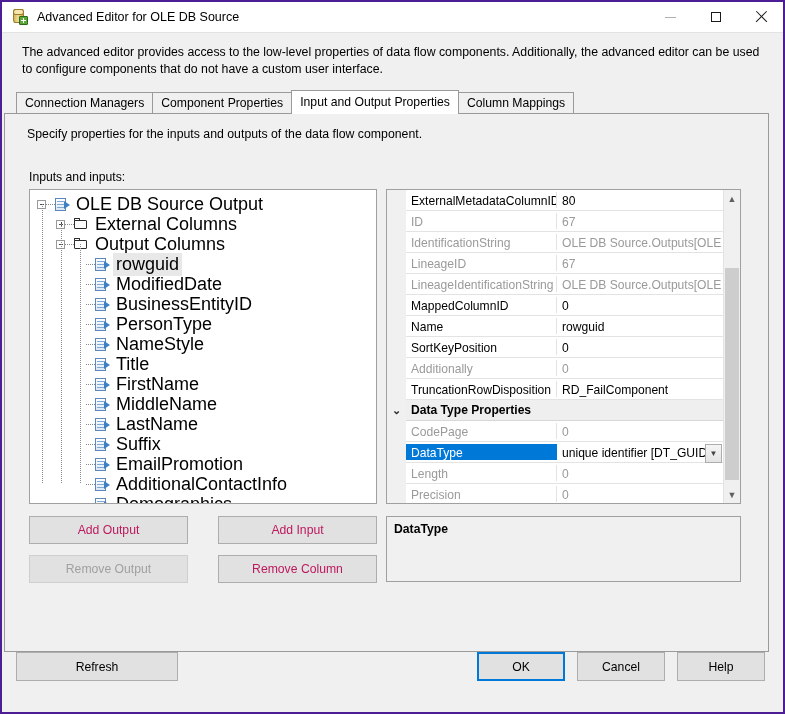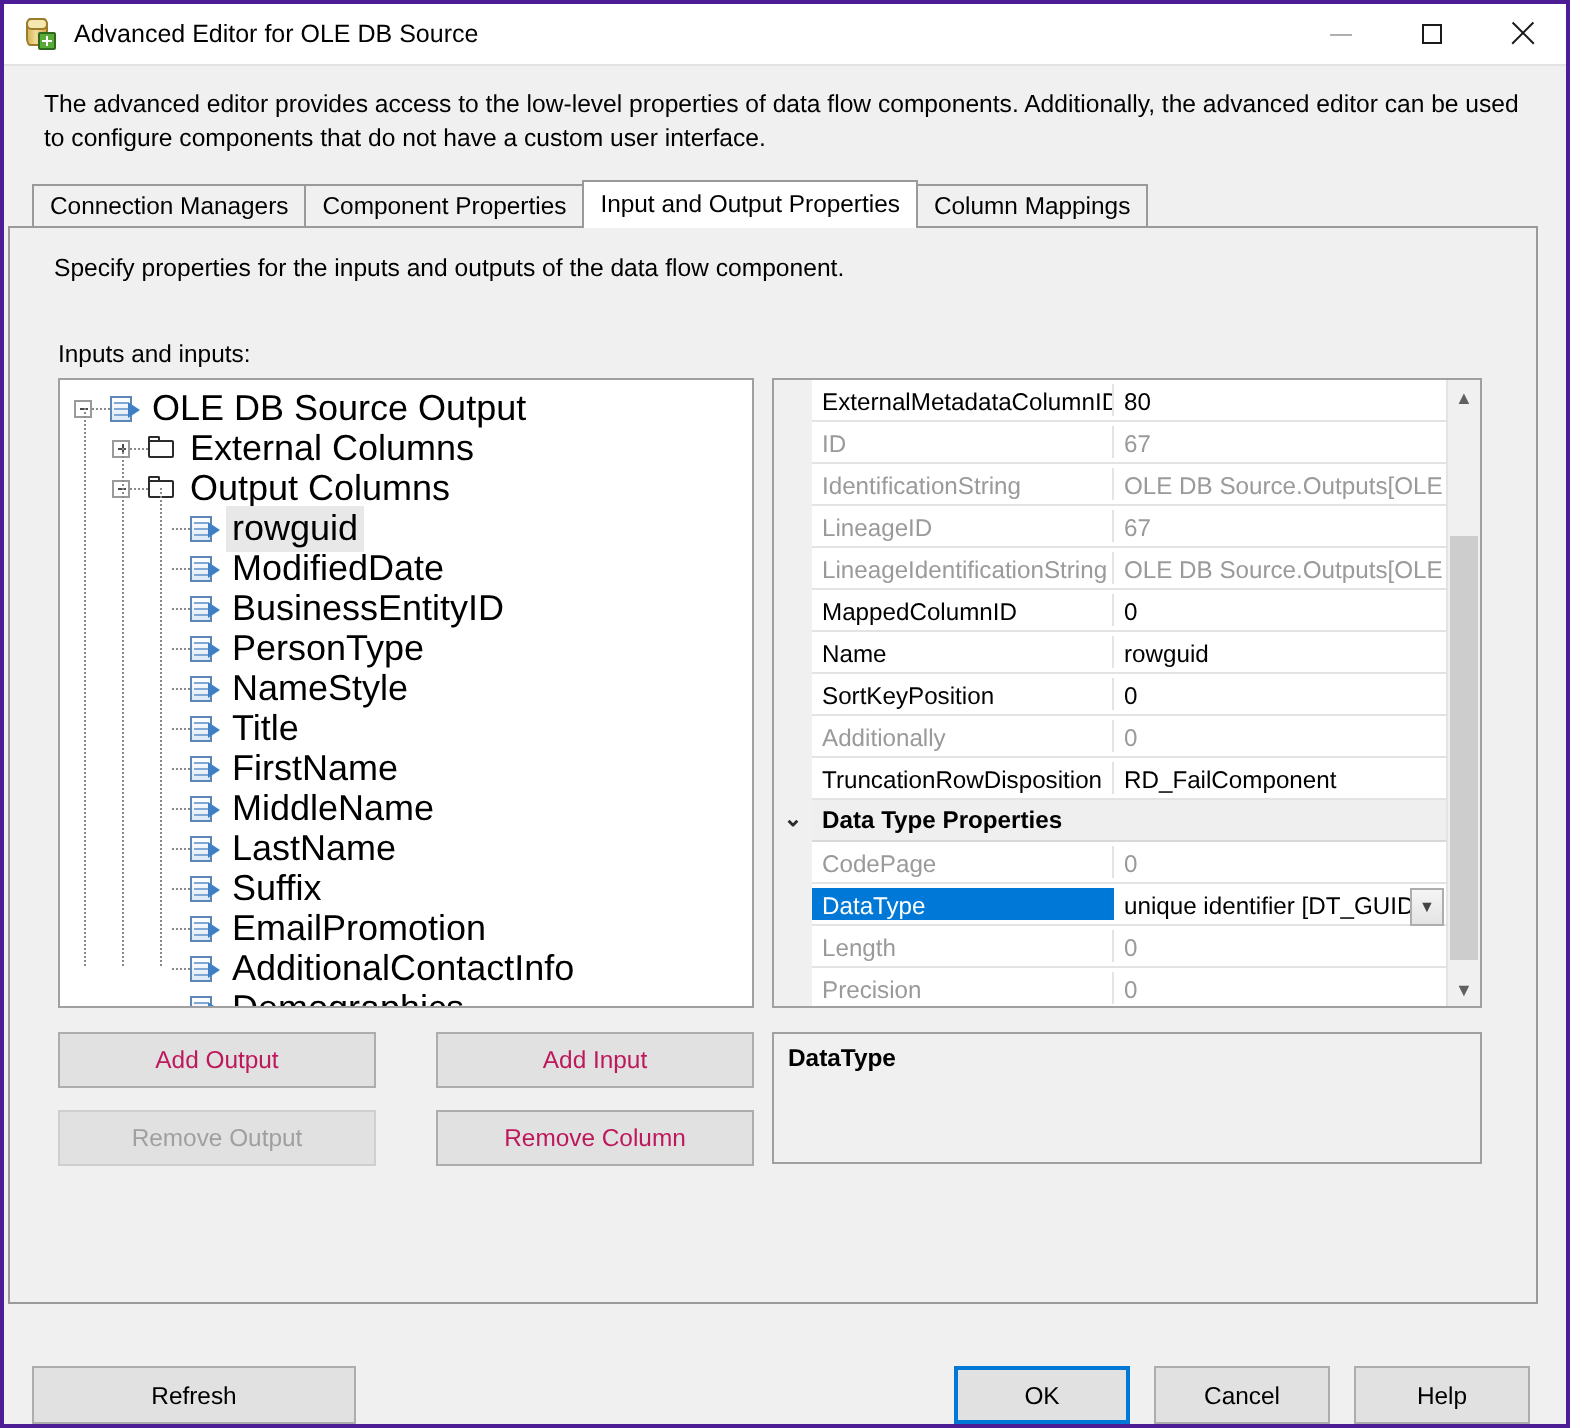--- a/index.html
+++ b/index.html
@@ -325,21 +325,21 @@
     border: 1px solid #a0a0a0;
     padding: 5px 7px;
     flex: none;
   }
   .desc-title { font-weight: bold; font-size: 12.2px; }
 
   
   .footer {
     height: 60px;
     display: flex;
-    align-items: flex-end;
+    align-items: flex-start;
     padding: 0 18px 0 14px;
     flex: none;
     position: relative;
   }
   .fbtn {
     height: 29px;
     background: #e1e1e1;
     border: 1px solid #adadad;
     font-size: 12.2px;
     color: #000;

